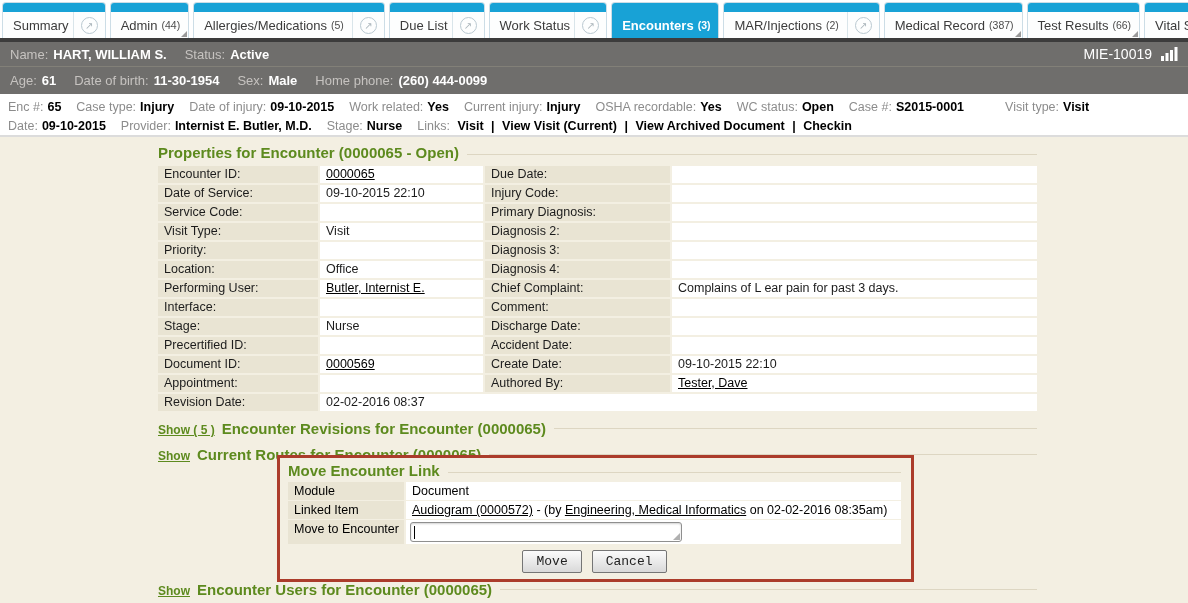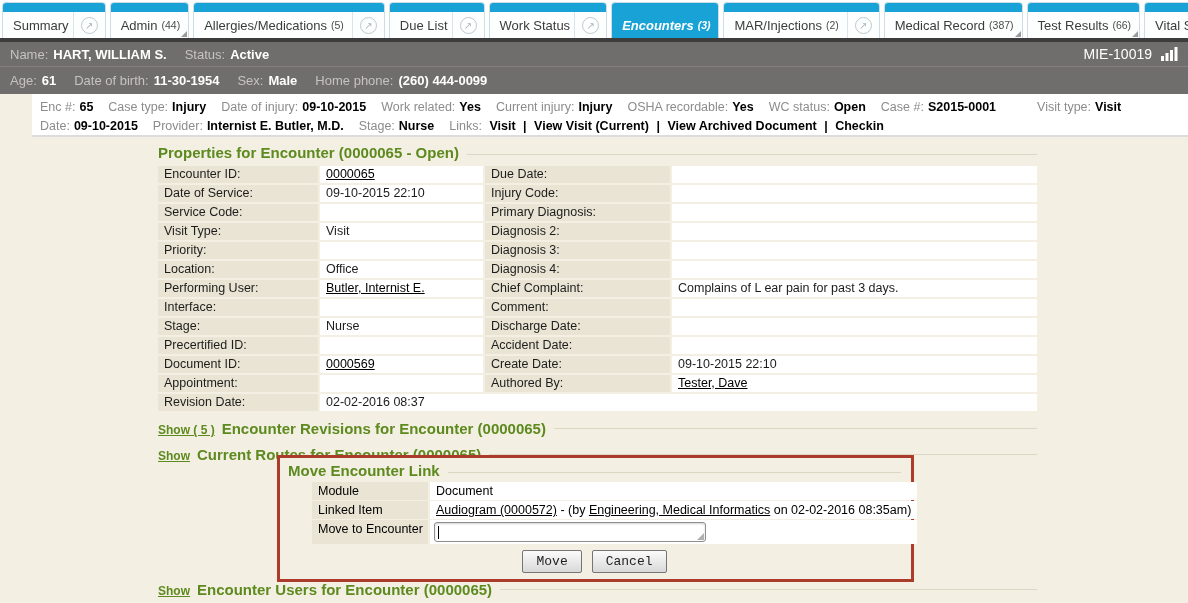--- a/index.html
+++ b/index.html
@@ -12,37 +12,37 @@
          margin-right:4px; border:1px solid #ccdde6; border-bottom:none; cursor:pointer; flex:0 0 auto; }
   .tab-top { height:9px; background:#18a2d6; }
   .tab-body { background:#fdfefe; display:flex; align-items:center; height:26px; position:relative; }
   .tab-label { font-size:13px; color:#3b3b3b; padding:0 4px 0 10px; white-space:nowrap; }
   .tab-count { font-size:10.5px; color:#4c4c4c; padding-right:8px; white-space:nowrap; }
   .tab-label:last-child { padding-right:10px; }
   .tab-jump { border-left:1px solid #d9e5ea; align-self:stretch; display:flex; align-items:center; padding:0 7px; }
   .jump-circle { width:17px; height:17px; border:1px solid #bac9d1; border-radius:50%; color:#a9b4ba;
                  font-size:10px; display:flex; align-items:center; justify-content:center; }
   .tab.active .tab-body { background:#18a2d6; }
-  .tab.active .tab-label, .tab.active .tab-count { color:#ffffff; font-weight:bold;font-style:italic; }
+  .tab.active .tab-label, .tab.active .tab-count { color:#ffffff; font-weight:bold; }
   .tab.has-fold .tab-body::after { content:""; position:absolute; right:1px; bottom:1px;
        border-left:6px solid transparent; border-bottom:6px solid #9a9a9a; }
 
   
   .darkstrip { height:4px; background:#3c3c3c; }
   .graybar { background:#6f6e6c; color:#fff; display:flex; align-items:center; padding:0 10px; font-size:13px; }
   .bar-name { height:24px; }
   .bar-demo { height:28px; border-top:1px solid #828078; }
   .g-label { color:#c6c3c0; margin-right:5px; }
   .g-value { color:#ffffff; font-weight:bold; }
   .g-gap { width:18px; }
   .bar-right { margin-left:auto; display:flex; align-items:center; gap:8px; }
   .sysid { font-size:14px; color:#fff; }
 
   
-  .encband { background:#ffffff; height:43px; padding:3px 8px 0 8px; border-bottom:2px solid #dcdcdc;margin-left:32px; }
+  .encband { background:#ffffff; height:43px; padding:3px 8px 0 8px; border-bottom:2px solid #dcdcdc; }
   .encrow { display:flex; align-items:center; height:19px; font-size:12.5px; white-space:nowrap; }
   .e-item { margin-right:15px; }
   .e-label { color:#8c8c8c; margin-right:4px; }
   .e-value { color:#000; font-weight:bold; }
   .e-wide { margin-left:26px; }
   .e-link { color:#000; font-weight:bold; cursor:pointer; }
   .e-sep { color:#000; font-weight:bold; margin:0 4px; }
 
   
   .content { position:relative; height:466px; background:#f3efe2; padding:5px 0 0 158px; }
@@ -62,21 +62,21 @@
 
   .showline { display:flex; align-items:baseline; width:879px; margin-top:9px; }
   .showline .t { font-size:15px; font-weight:bold; color:#5d8a1e; white-space:nowrap; }
   .showline::after { content:""; flex:1; border-top:1px solid #ddd6c2; margin-left:8px; align-self:center; }
   .users-line { margin-top:118px; }
 
   
   .modal { position:absolute; left:277px; top:318px; width:637px; border:3px solid #ab3c2b;
            background:#f3efe2; padding:4px 10px 6px 8px; }
   .modal .sec-title { width:auto; margin:0 0 3px 0; }
-  .mtable { display:grid; grid-template-columns:116px 1fr; gap:1px 2px; font-size:12.5px;margin-left:24px; }
+  .mtable { display:grid; grid-template-columns:116px 1fr; gap:1px 2px; font-size:12.5px; }
   .mrow-lbl { background:#e9e4d3; padding:1px 6px; line-height:16px; white-space:nowrap; }
   .mrow-val { background:#ffffff; padding:1px 6px; line-height:16px; white-space:nowrap; }
   .mrow-input-cell { background:#ffffff; padding:1px 4px; height:24px; display:flex; align-items:center; }
   .enc-input { position:relative; width:272px; height:20px; border:1px solid #8f8f8f; border-radius:3px;
                background:#fff; box-shadow:inset 0 1px 2px rgba(0,0,0,.18); cursor:text; }
   .caret { position:absolute; left:3px; top:3px; width:1px; height:13px; background:#000; }
   .resize-grip { position:absolute; right:1px; bottom:1px; width:0; height:0;
                  border-left:7px solid transparent; border-bottom:7px solid #b0b0b0; }
   .btnrow { display:flex; justify-content:center; gap:10px; margin-top:6px; }
   .btn { font-family:Liberation Mono, monospace; font-size:13px; color:#222; padding:2px 13px; height:23px;

